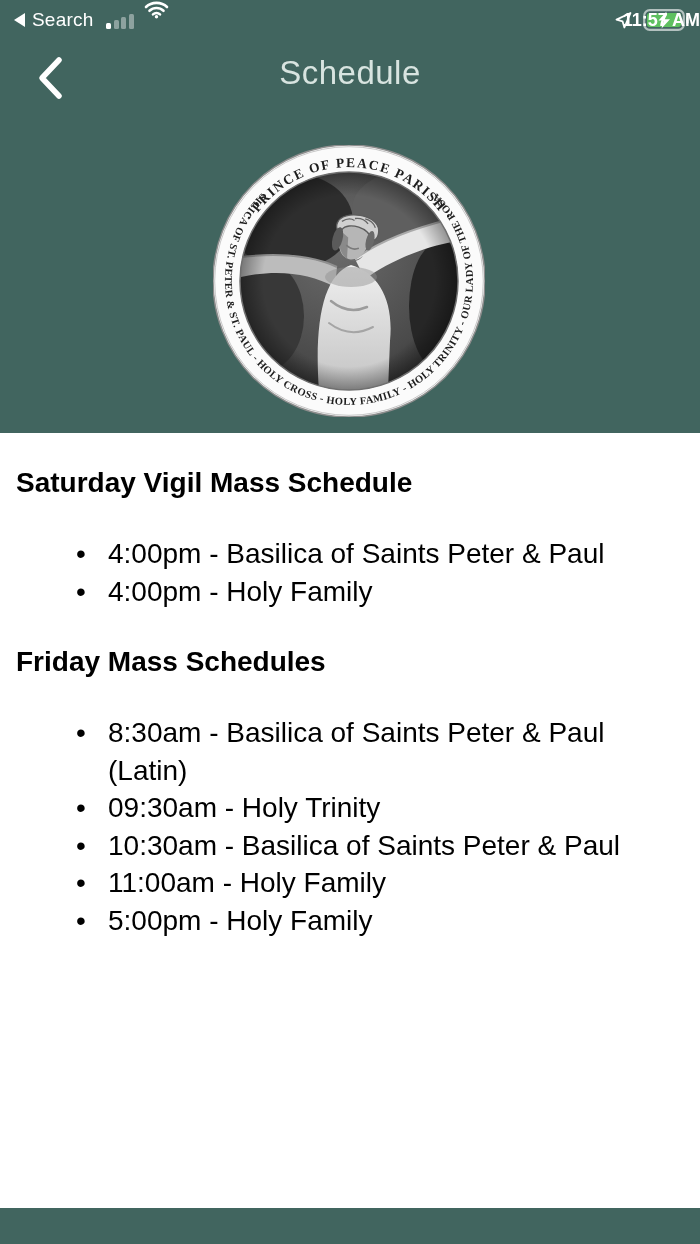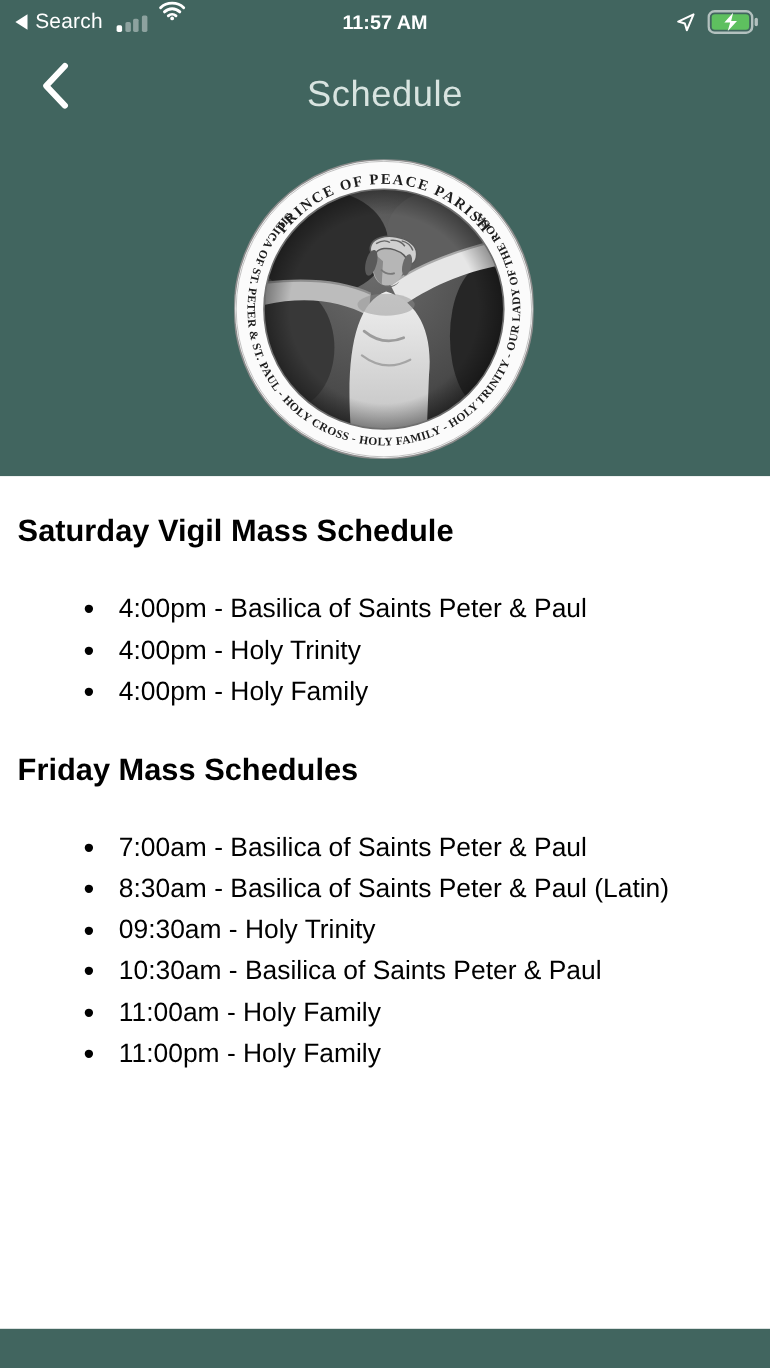--- a/index.html
+++ b/index.html
@@ -27,45 +27,45 @@
   }
   .sb-search{ font-size:19px; letter-spacing:.2px; line-height:40px; }
   .sb-bars{ display:flex; align-items:flex-end; gap:2.5px; margin:0 3px 11px 6px; }
   .sb-bars i{ display:block; width:5px; border-radius:1.5px; background:rgba(255,255,255,.4); }
   .sb-bars i:nth-child(1){ height:6px; background:#fff; }
   .sb-bars i:nth-child(2){ height:9px; }
   .sb-bars i:nth-child(3){ height:12px; }
   .sb-bars i:nth-child(4){ height:15px; }
   .sb-time{
     position:absolute; left:0; right:0; top:0; height:40px;
-    text-align:center; font-size:18px; font-weight:700; line-height:40px;
+    text-align:right; font-size:18px; font-weight:700; line-height:40px;
     pointer-events:none;
   }
   .sb-right{ display:flex; align-items:center; gap:10px; }
   
   .nav-bar{ position:relative; height:78px; }
   .nav-title{
     position:absolute; left:0; right:0; top:14px; text-align:center;
-    color:#D8E4E0; font-size:33px; font-weight:400; letter-spacing:.5px;margin-top:12px;
+    color:#D8E4E0; font-size:33px; font-weight:400; letter-spacing:.5px;
   }
   .back-btn{
     position:absolute; left:24px; top:8px; width:52px; height:62px;
     background:transparent; border:none; cursor:pointer;
   }
   
   .logo-wrap{ position:absolute; left:213px; top:145px; width:272px; height:272px; }
   
   .content{
     position:absolute; top:433px; left:0; width:700px; height:953px;
     background:#fff; color:#000; padding:31px 16px 0 16px;
   }
   .content h3{ font-size:28px; line-height:38px; font-weight:700; }
   .content ul{ list-style:none; margin:33px 0 33px 62px; }
   .content li{
-    position:relative; padding-left:30px; font-size:24px; line-height:37.5px;
+    position:relative; padding-left:30px; font-size:28px; line-height:37.5px;
     max-width:592px;
   }
   .content li::before{
     content:"\2022"; position:absolute; left:-2px; top:0; font-size:28px;
   }
   
   .bottom-bar{
     position:absolute; left:0; bottom:0; width:700px; height:36px;
     background:#41655F;
   }
@@ -186,31 +186,29 @@
         </text>
       </svg>
     </div>
   </div>
 
   <div class="content">
 
     <h3>Saturday Vigil Mass Schedule</h3>
     <ul>
       <li>4:00pm - Basilica of Saints Peter &amp; Paul</li>
-      <li>4:00pm - Holy Trinity</li>
       <li>4:00pm - Holy Family</li>
     </ul>
 
     <h3>Friday Mass Schedules</h3>
     <ul>
-      <li>7:00am - Basilica of Saints Peter &amp; Paul</li>
       <li>8:30am - Basilica of Saints Peter &amp; Paul (Latin)</li>
       <li>09:30am - Holy Trinity</li>
       <li>10:30am - Basilica of Saints Peter &amp; Paul</li>
       <li>11:00am - Holy Family</li>
-      <li>11:00pm - Holy Family</li>
+      <li>5:00pm - Holy Family</li>
     </ul>
 
   </div>
 
   <div class="bottom-bar"></div>
 
 </div>
 
 </body></html>

